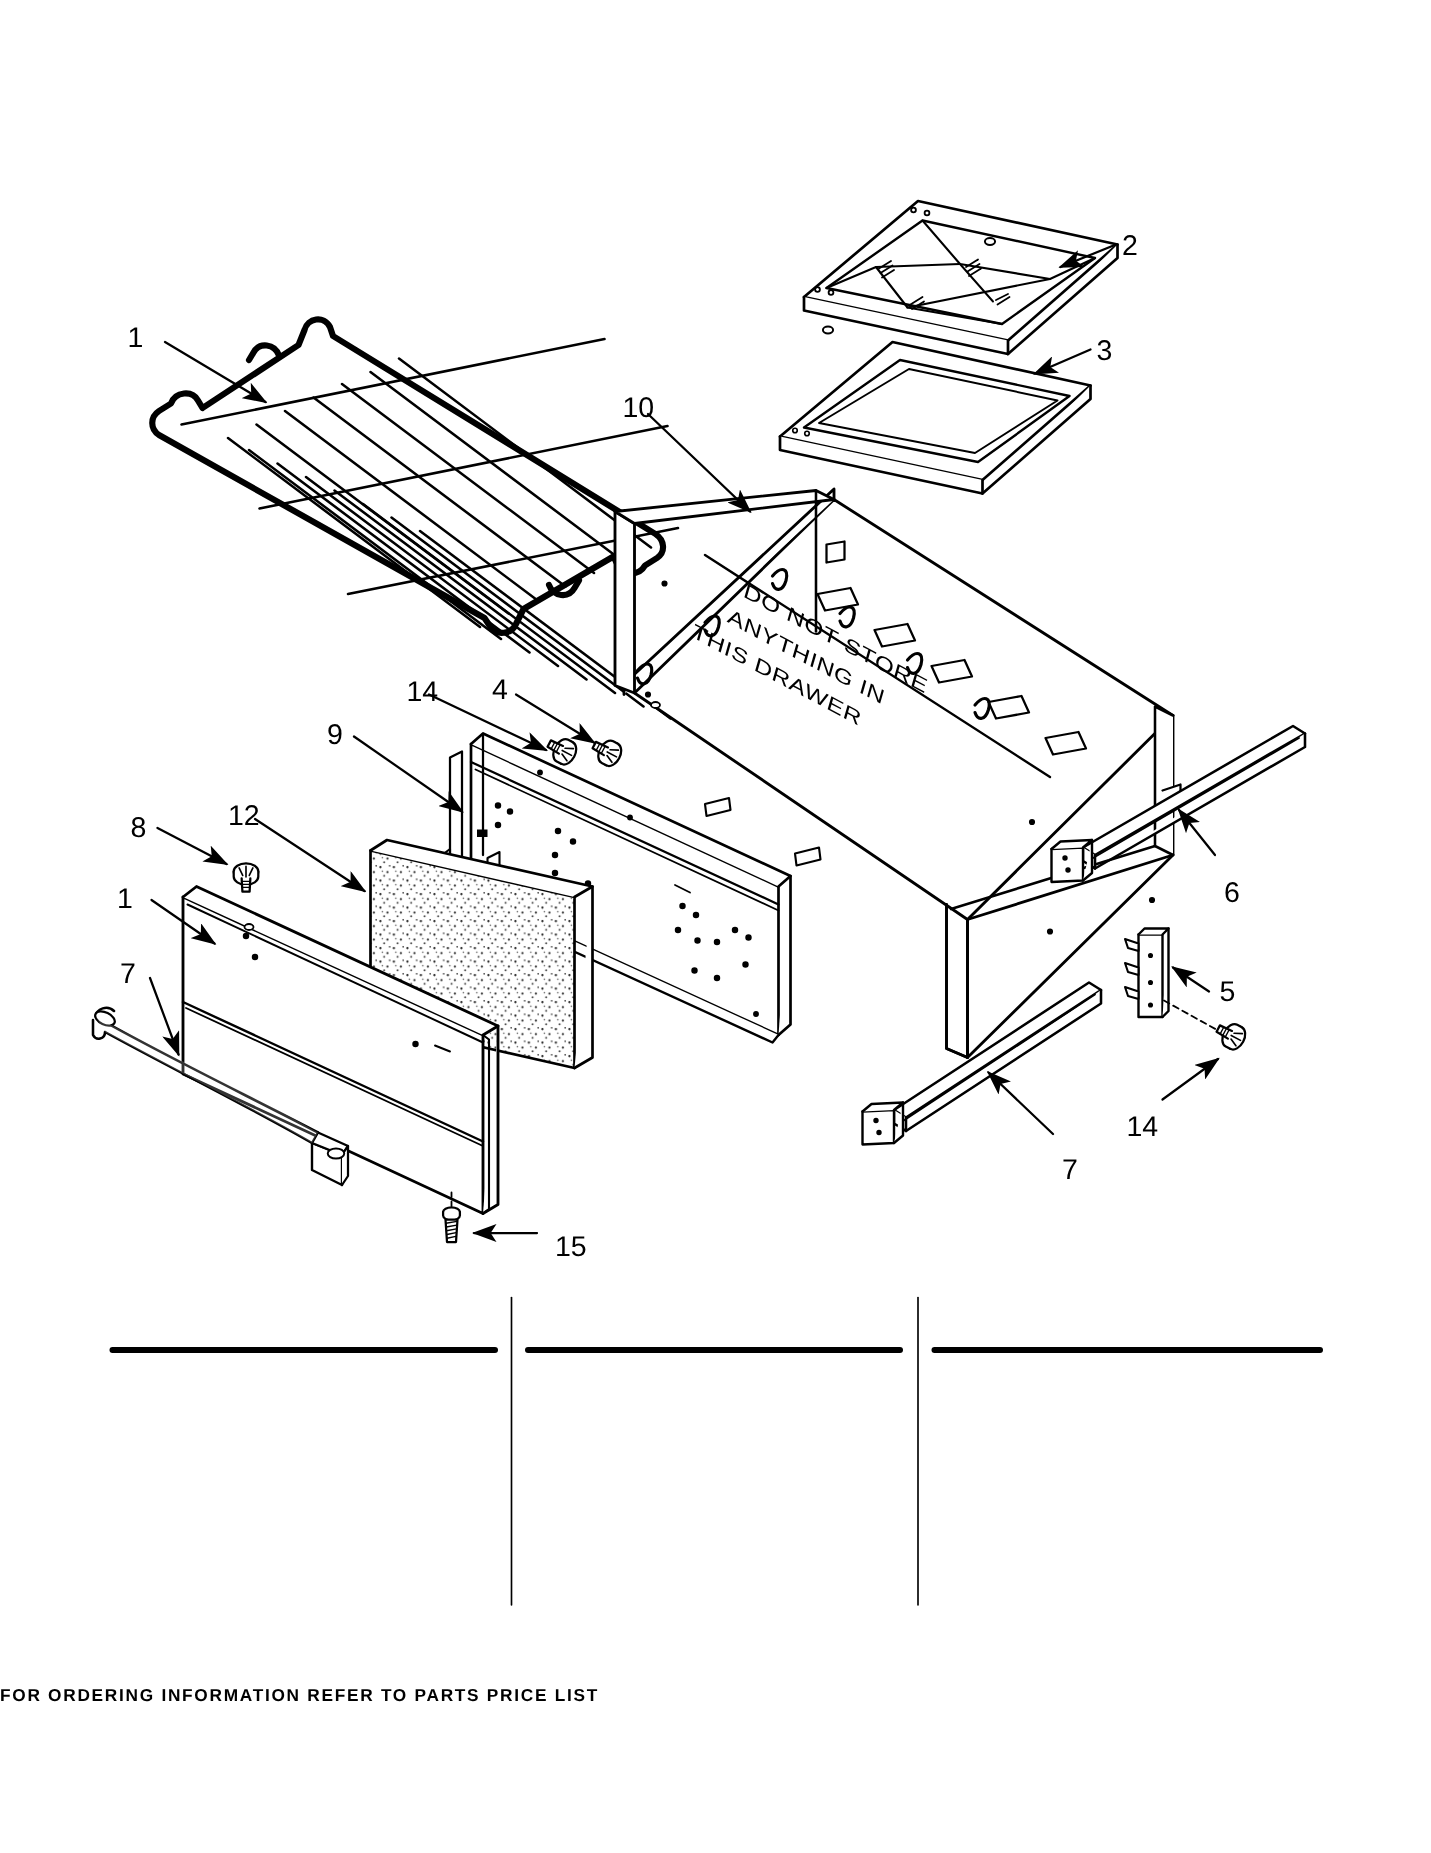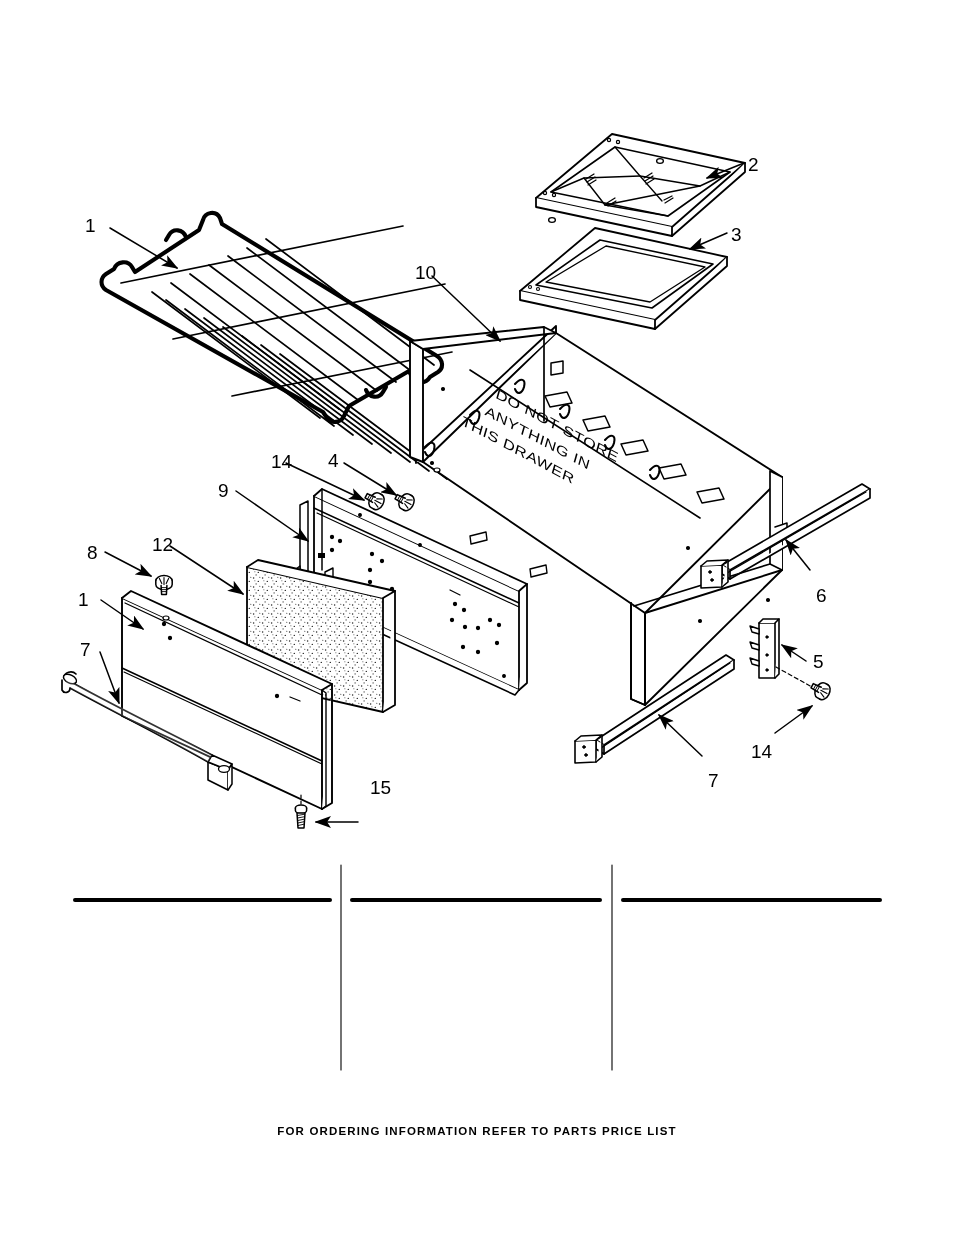--- a/index.html
+++ b/index.html
@@ -2,21 +2,21 @@
 <html><head>
 <meta charset="utf-8">
 <style>
   html,body{margin:0;padding:0;background:#ffffff;}
   body{width:954px;height:1235px;position:relative;overflow:hidden;
        font-family:"Liberation Sans", sans-serif;color:#000;}
   #stage{position:absolute;inset:0;}
   svg.art{position:absolute;left:0;top:0;width:954px;height:1235px;overflow:visible;}
   .callout{position:absolute;font-size:19px;font-weight:400;color:#000;
            font-family:"Liberation Sans", sans-serif;line-height:1;white-space:nowrap;}
-  #footer{position:absolute;left:0;top:1125px;width:954px;text-align:center;
+  #footer{position:absolute;left:0;top:1125px;width:954px;text-align:left;
           font-size:11.5px;font-weight:bold;letter-spacing:1.15px;
           font-family:"Liberation Sans", sans-serif;}
 </style>
 </head>
 <body>
 
 <div id="stage">
 
   <svg class="art" viewBox="0 0 954 1235">
     <defs>
@@ -407,18 +407,18 @@
   <div class="callout" style="left:813px;top:652px">5</div>
   <div class="callout" style="left:816px;top:586px">6</div>
   <div class="callout" style="left:708px;top:771px">7</div>
   <div class="callout" style="left:87px;top:543px">8</div>
   <div class="callout" style="left:218px;top:481px">9</div>
   <div class="callout" style="left:415px;top:263px">10</div>
   <div class="callout" style="left:152px;top:535px">12</div>
   <div class="callout" style="left:78px;top:590px">1</div>
   <div class="callout" style="left:80px;top:640px">7</div>
   <div class="callout" style="left:271px;top:452px">14</div>
-  <div class="callout" style="left:370px;top:778px">15</div>
+  <div class="callout" style="left:370px;top:822px">15</div>
   <div class="callout" style="left:751px;top:742px">14</div>
 
   <div id="footer">FOR ORDERING INFORMATION REFER TO PARTS PRICE LIST</div>
 
 </div>
 
 </body></html>

